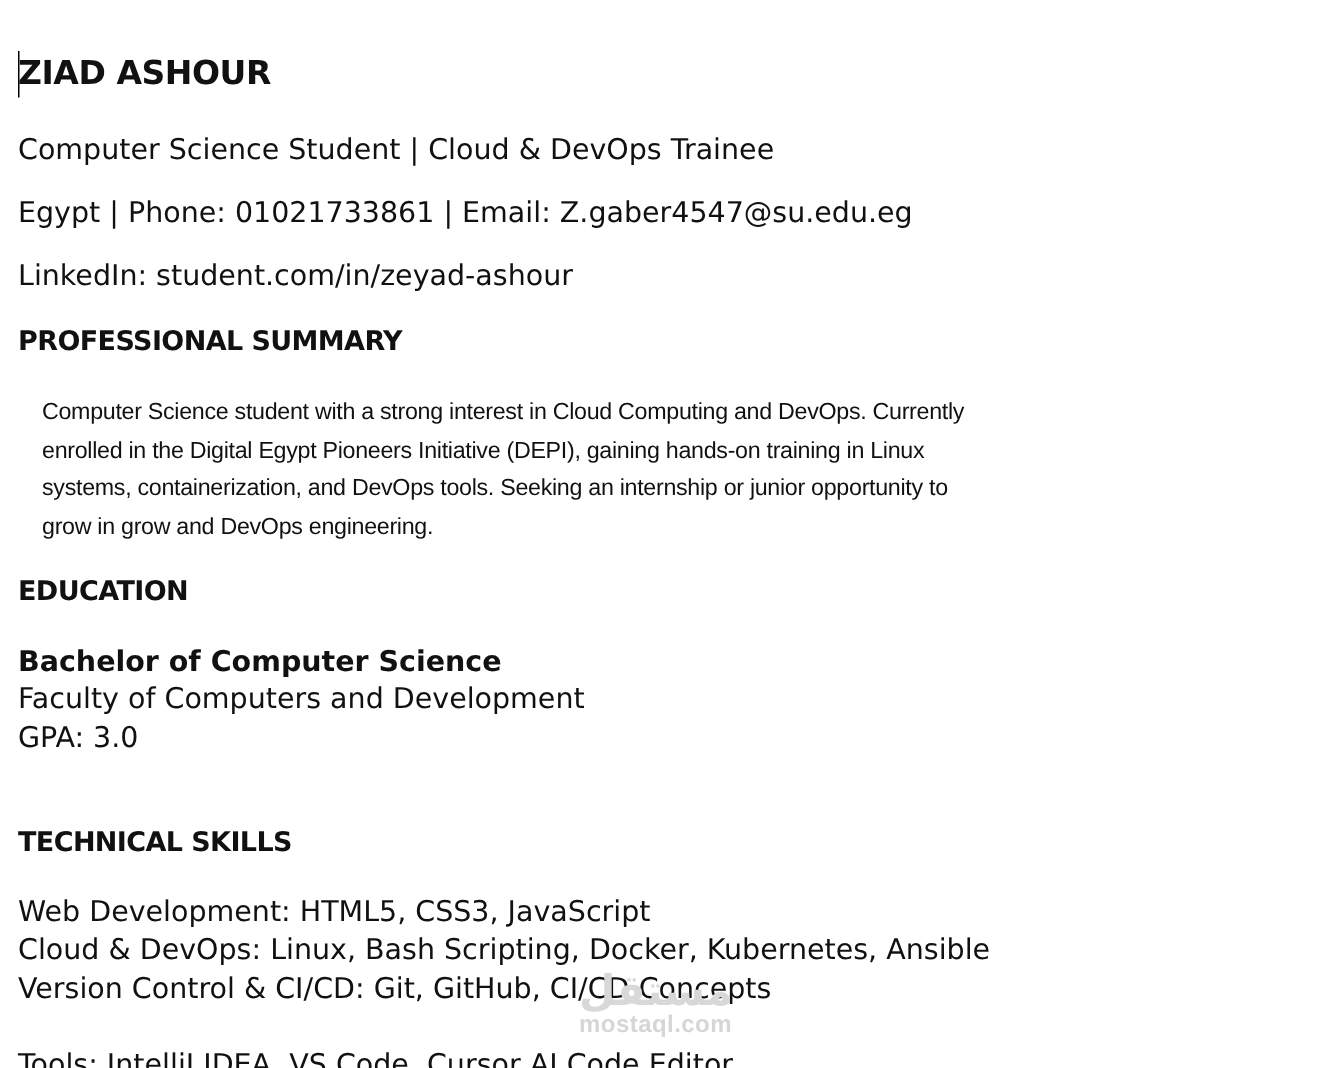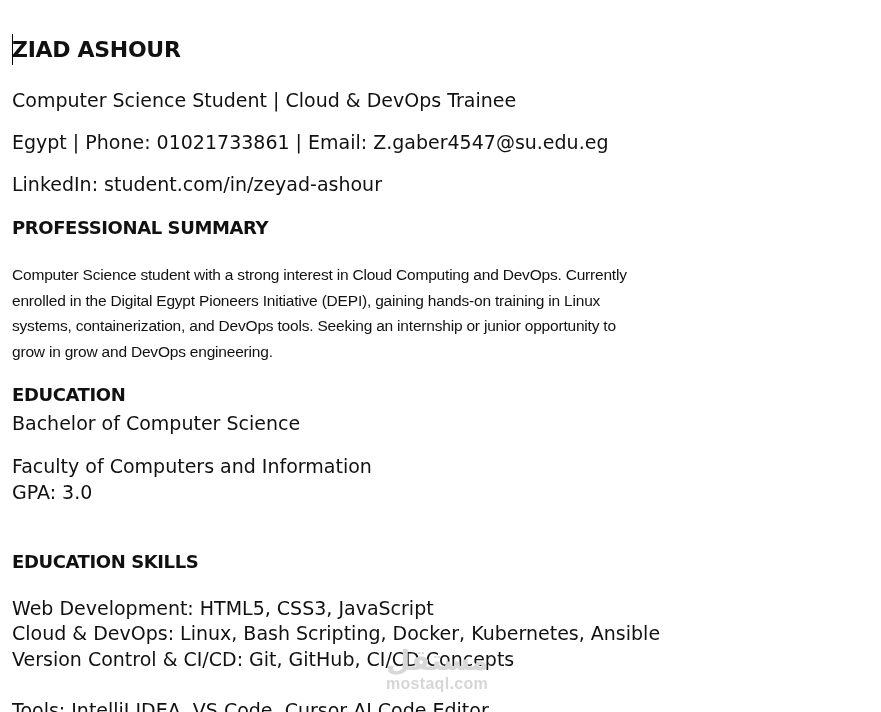--- a/index.html
+++ b/index.html
@@ -50,21 +50,21 @@
       position: absolute;
       left: 12px;
       font-size: 18px;
       font-weight: bold;
       line-height: 24px;
       white-space: nowrap;
       letter-spacing: -0.4px;
     }
     .summary {
       position: absolute;
-      left: 12px;
+      left: 28px;
       top: 262px;
       width: 700px;
       font-family: "Liberation Sans", sans-serif;
       font-size: 15.5px;
       line-height: 25.7px;
       letter-spacing: -0.2px;
     }
     .summary div { white-space: nowrap; }
     .watermark {
       position: absolute;
@@ -104,25 +104,25 @@
 
   <div class="heading" style="top:216px;">PROFESSIONAL SUMMARY</div>
   <div class="summary">
     <div>Computer Science student with a strong interest in Cloud Computing and DevOps. Currently</div>
     <div>enrolled in the Digital Egypt Pioneers Initiative (DEPI), gaining hands-on training in Linux</div>
     <div>systems, containerization, and DevOps tools. Seeking an internship or junior opportunity to</div>
     <div>grow in grow and DevOps engineering.</div>
   </div>
 
   <div class="heading" style="top:383px;">EDUCATION</div>
-  <div class="line" style="top:413px;">Bachelor of Computer Science</div>
-  <div class="line" style="top:456px;">Faculty of Computers and Information</div>
+  <div class="line" style="top:431px;font-weight:bold;">Bachelor of Computer Science</div>
+  <div class="line" style="top:456px;">Faculty of Computers and Development</div>
   <div class="line" style="top:482px;">GPA: 3.0</div>
 
-  <div class="heading" style="top:550px;">EDUCATION SKILLS</div>
+  <div class="heading" style="top:550px;">TECHNICAL SKILLS</div>
   <div class="line" style="top:598px;">Web Development: HTML5, CSS3, JavaScript</div>
   <div class="line" style="top:623px;">Cloud &amp; DevOps: Linux, Bash Scripting, Docker, Kubernetes, Ansible</div>
   <div class="line" style="top:649px;">Version Control &amp; CI/CD: Git, GitHub, CI/CD Concepts</div>
   <div class="line" style="top:700px;">Tools: IntelliJ IDEA, VS Code, Cursor AI Code Editor</div>
 
   <div class="watermark">
     <div class="wm-ar">مستقل</div>
     <div class="wm-en">mostaql.com</div>
   </div>
 </div>

